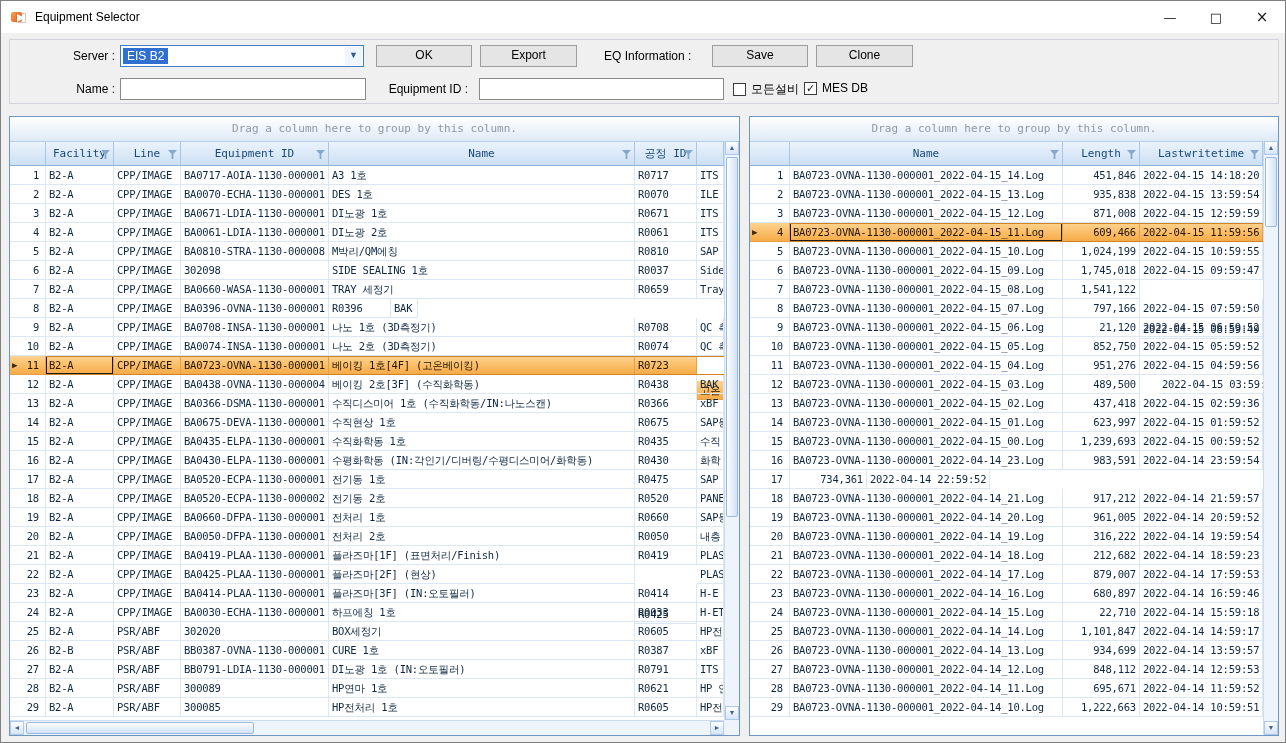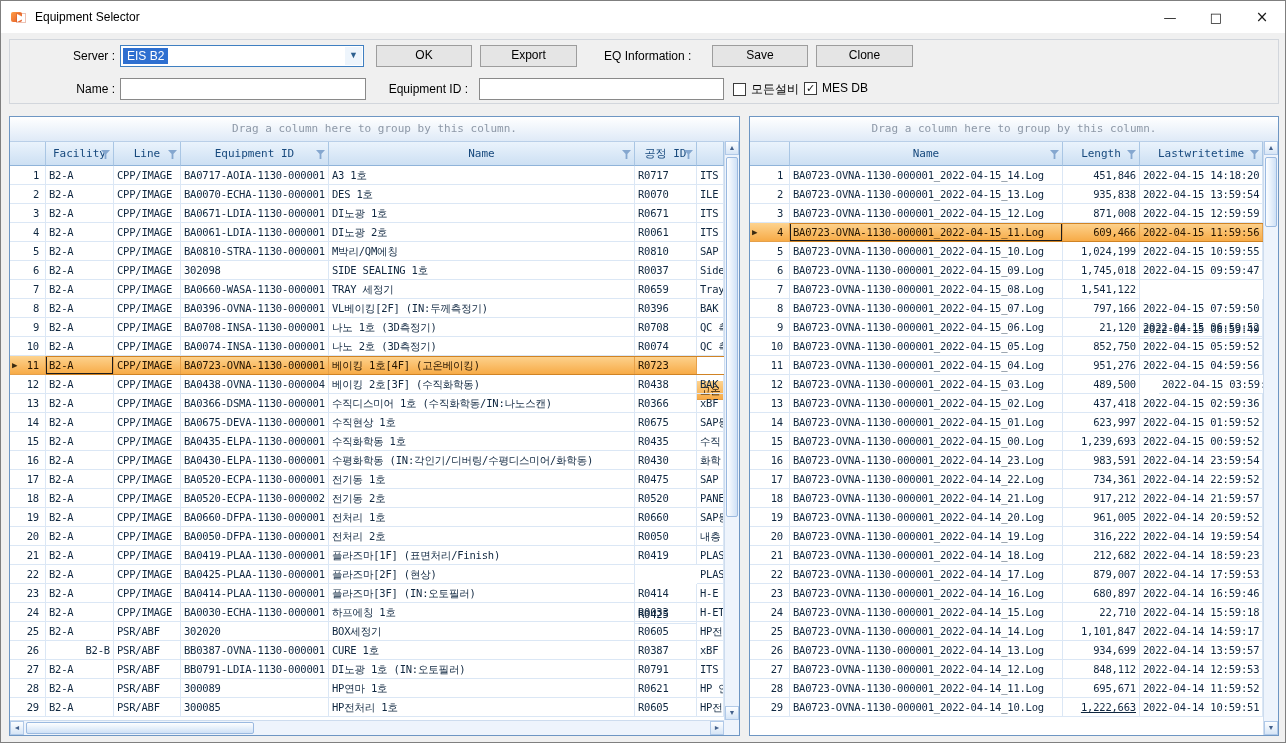--- a/index.html
+++ b/index.html
@@ -153,21 +153,21 @@
           <div class="cell" style="width: 67px;">CPP/IMAGE</div>
           <div class="cell" style="width: 148px;">BA0061-LDIA-1130-000001</div>
           <div class="cell" style="width: 306px;">DI노광 2호</div>
           <div class="cell" style="width: 62px;">R0061</div>
           <div class="cell" style="width: 27px;">ITS</div>
         </div>
         <div class="grid-row">
           <div class="cell rownum" style="width: 36px;">5</div>
           <div class="cell" style="width: 68px;">B2-A</div>
           <div class="cell" style="width: 67px;">CPP/IMAGE</div>
-          <div class="cell" style="width: 148px;">BA0810-STRA-1130-000001</div>
+          <div class="cell" style="width: 148px;">BA0810-STRA-1130-000008</div>
           <div class="cell" style="width: 306px;">M박리/QM에칭</div>
           <div class="cell" style="width: 62px;">R0810</div>
           <div class="cell" style="width: 27px;">SAP</div>
         </div>
         <div class="grid-row">
           <div class="cell rownum" style="width: 36px;">6</div>
           <div class="cell" style="width: 68px;">B2-A</div>
           <div class="cell" style="width: 67px;">CPP/IMAGE</div>
           <div class="cell" style="width: 148px;">302098</div>
           <div class="cell" style="width: 306px;">SIDE SEALING 1호</div>
@@ -181,21 +181,20 @@
           <div class="cell" style="width: 148px;">BA0660-WASA-1130-000001</div>
           <div class="cell" style="width: 306px;">TRAY 세정기</div>
           <div class="cell" style="width: 62px;">R0659</div>
           <div class="cell" style="width: 27px;">Tray</div>
         </div>
         <div class="grid-row">
           <div class="cell rownum" style="width: 36px;">8</div>
           <div class="cell" style="width: 68px;">B2-A</div>
           <div class="cell" style="width: 67px;">CPP/IMAGE</div>
           <div class="cell" style="width: 148px;">BA0396-OVNA-1130-000001</div>
-          <div class="cell" style="width: 306px;">VL베이킹[2F] (IN:두께측정기)</div>
           <div class="cell" style="width: 62px;">R0396</div>
           <div class="cell" style="width: 27px;">BAK</div>
         </div>
         <div class="grid-row">
           <div class="cell rownum" style="width: 36px;">9</div>
           <div class="cell" style="width: 68px;">B2-A</div>
           <div class="cell" style="width: 67px;">CPP/IMAGE</div>
           <div class="cell" style="width: 148px;">BA0708-INSA-1130-000001</div>
           <div class="cell" style="width: 306px;">나노 1호 (3D측정기)</div>
           <div class="cell" style="width: 62px;">R0708</div>
@@ -340,21 +339,21 @@
           <div class="cell rownum" style="width: 36px;">25</div>
           <div class="cell" style="width: 68px;">B2-A</div>
           <div class="cell" style="width: 67px;">PSR/ABF</div>
           <div class="cell" style="width: 148px;">302020</div>
           <div class="cell" style="width: 306px;">BOX세정기</div>
           <div class="cell" style="width: 62px;">R0605</div>
           <div class="cell" style="width: 27px;">HP전</div>
         </div>
         <div class="grid-row">
           <div class="cell rownum" style="width: 36px;">26</div>
-          <div class="cell" style="width: 68px; text-align: right;">B2-B</div>
+          <div class="cell" style="width: 68px;">B2-B</div>
           <div class="cell" style="width: 67px;">PSR/ABF</div>
           <div class="cell" style="width: 148px;">BB0387-OVNA-1130-000001</div>
           <div class="cell" style="width: 306px;">CURE 1호</div>
           <div class="cell" style="width: 62px;">R0387</div>
           <div class="cell" style="width: 27px;">xBF</div>
         </div>
         <div class="grid-row">
           <div class="cell rownum" style="width: 36px;">27</div>
           <div class="cell" style="width: 68px;">B2-A</div>
           <div class="cell" style="width: 67px;">PSR/ABF</div>
@@ -501,21 +500,20 @@
           <div class="cell" style="width: 123px;">2022-04-15 00:59:52</div>
         </div>
         <div class="grid-row">
           <div class="cell rownum" style="width: 40px;">16</div>
           <div class="cell" style="width: 273px;">BA0723-OVNA-1130-000001_2022-04-14_23.Log</div>
           <div class="cell ralign" style="width: 77px;">983,591</div>
           <div class="cell" style="width: 123px;">2022-04-14 23:59:54</div>
         </div>
         <div class="grid-row">
           <div class="cell rownum" style="width: 40px;">17</div>
-          <div class="cell" style="width: 273px;">BA0723-OVNA-1130-000001_2022-04-14_22.Log</div>
           <div class="cell ralign" style="width: 77px;">734,361</div>
           <div class="cell" style="width: 123px;">2022-04-14 22:59:52</div>
         </div>
         <div class="grid-row">
           <div class="cell rownum" style="width: 40px;">18</div>
           <div class="cell" style="width: 273px;">BA0723-OVNA-1130-000001_2022-04-14_21.Log</div>
           <div class="cell ralign" style="width: 77px;">917,212</div>
           <div class="cell" style="width: 123px;">2022-04-14 21:59:57</div>
         </div>
         <div class="grid-row">
@@ -574,21 +572,21 @@
         </div>
         <div class="grid-row">
           <div class="cell rownum" style="width: 40px;">28</div>
           <div class="cell" style="width: 273px;">BA0723-OVNA-1130-000001_2022-04-14_11.Log</div>
           <div class="cell ralign" style="width: 77px;">695,671</div>
           <div class="cell" style="width: 123px;">2022-04-14 11:59:52</div>
         </div>
         <div class="grid-row">
           <div class="cell rownum" style="width: 40px;">29</div>
           <div class="cell" style="width: 273px;">BA0723-OVNA-1130-000001_2022-04-14_10.Log</div>
-          <div class="cell ralign" style="width: 77px; text-decoration: underline;">1,222,663</div>
+          <div class="cell ralign" style="width: 77px;">1,222,663</div>
           <div class="cell" style="width: 123px;">2022-04-14 10:59:51</div>
         </div>
       </div>
     <div class="vscroll" style="top:24px;bottom:0">
       <div class="sbtn" style="top:0;left:0">▲</div>
       <div class="sthumb" style="top:16px;height:70px"></div>
       <div class="sbtn" style="bottom:0;left:0">▼</div>
     </div>
   </div>
 

